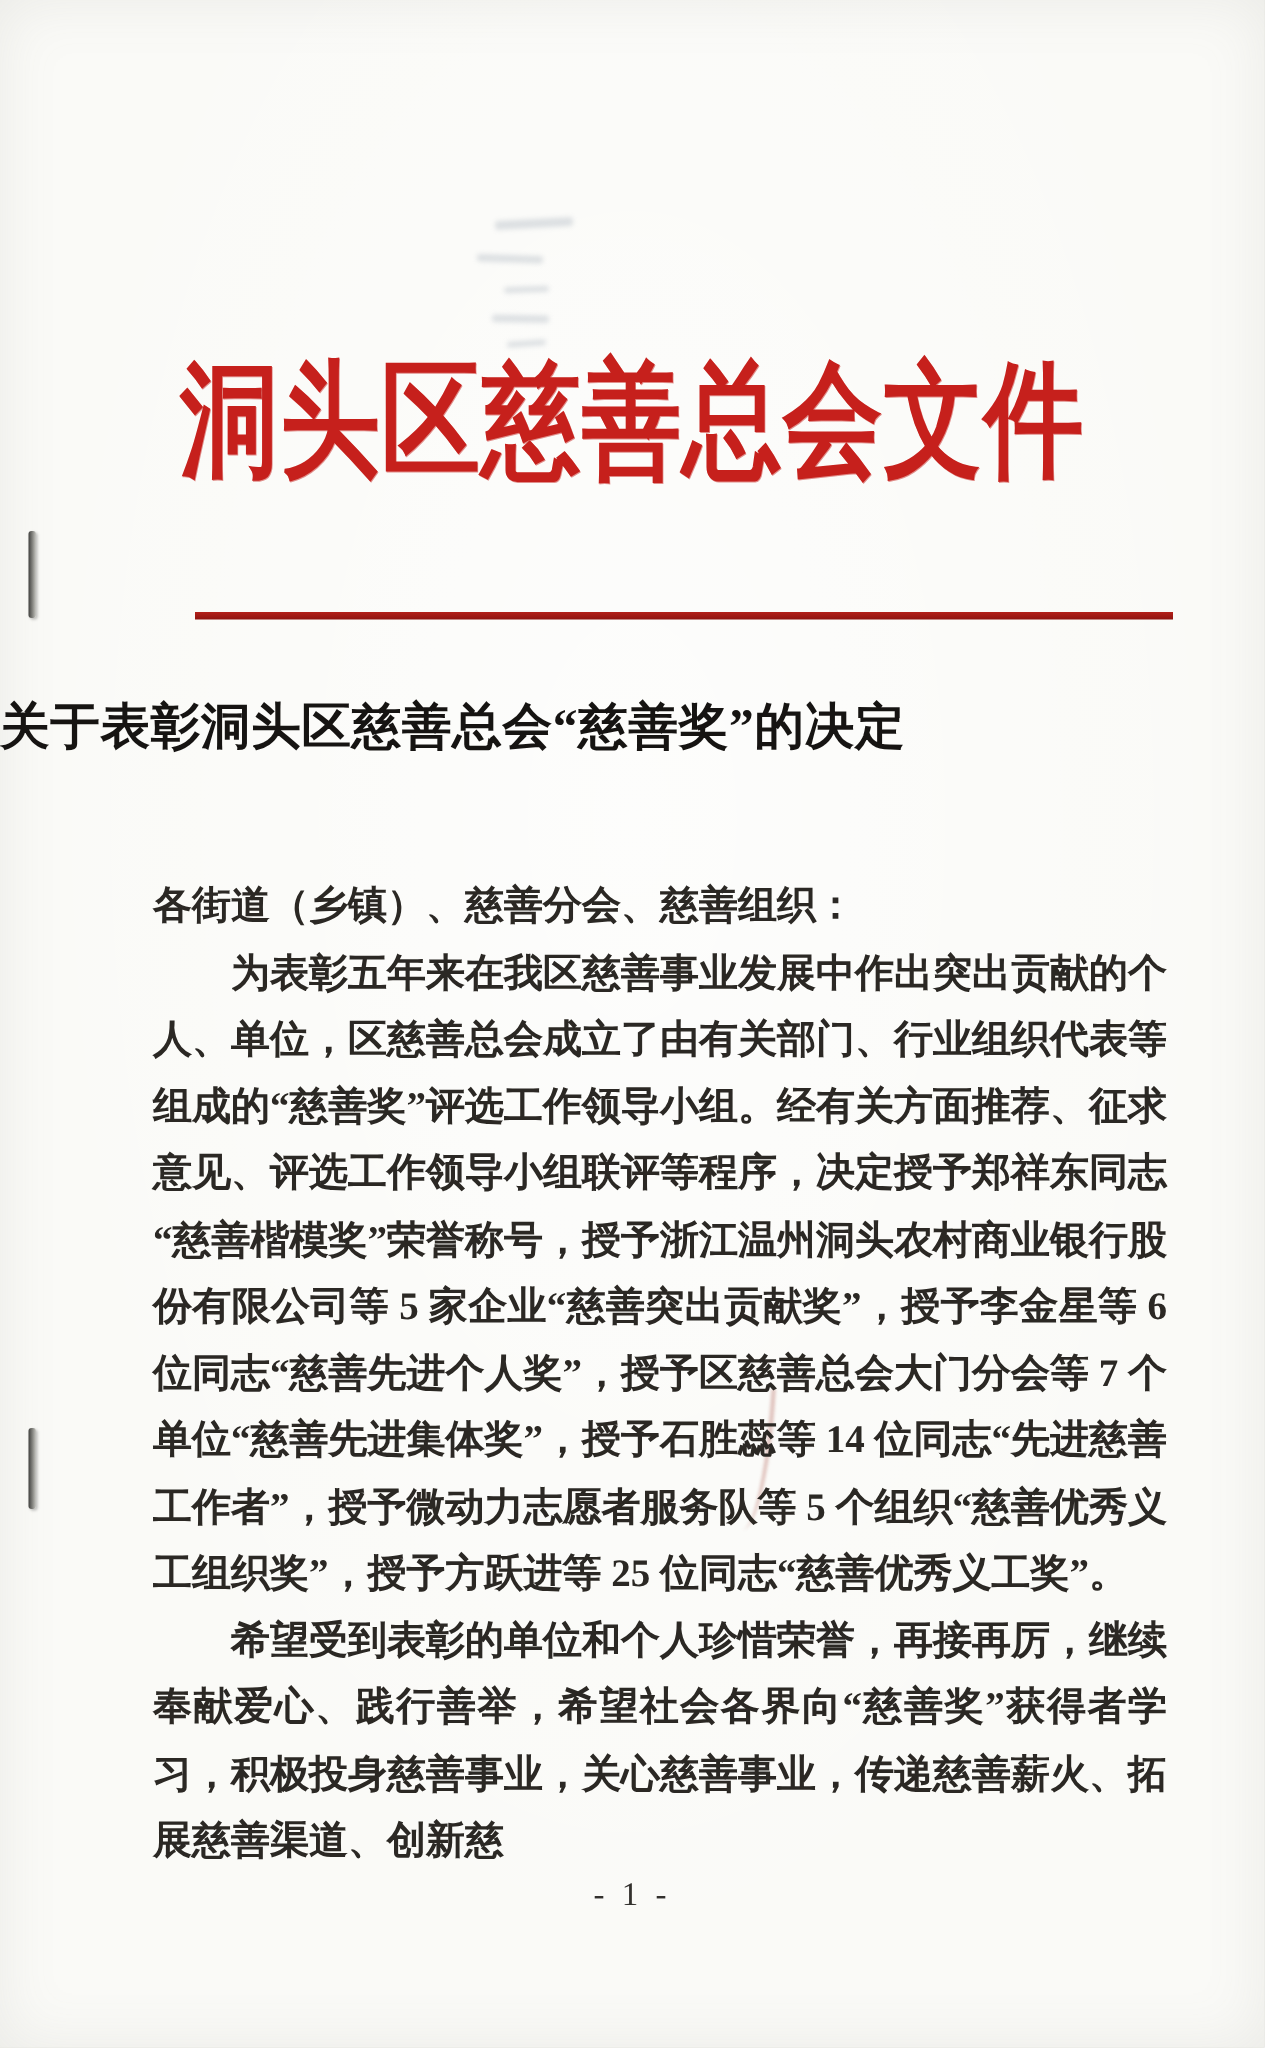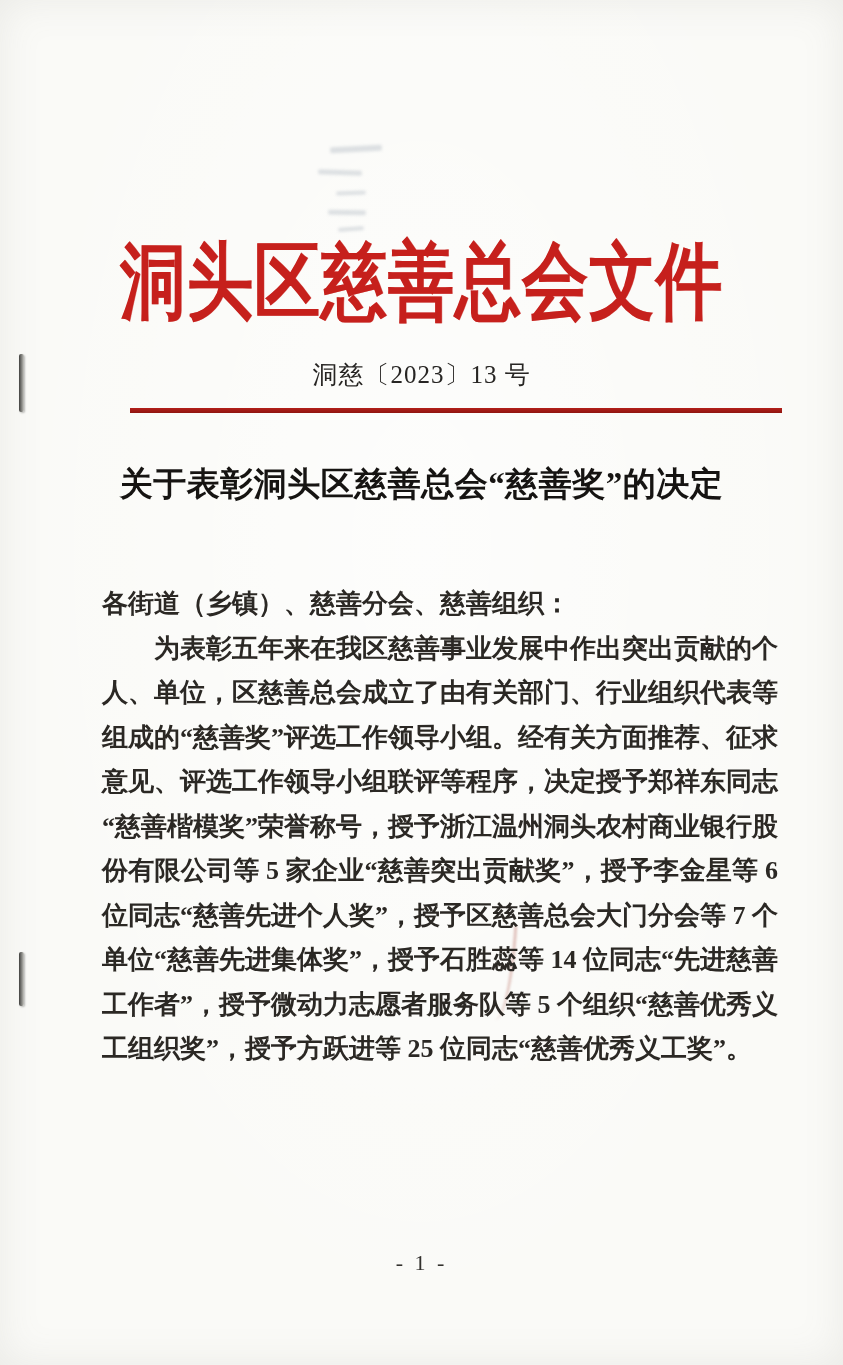--- a/index.html
+++ b/index.html
@@ -88,21 +88,20 @@
   .red-rule {
     position: absolute;
     top: 408px; left: 130px;
     width: 652px; height: 5px;
     background: linear-gradient(to bottom, #b3201a, #8f1410);
   }
 
   .doc-title {
     position: absolute;
     top: 462px; left: 0; right: 0;
-    text-align: center;
     font-size: 33px;
     font-weight: 700;
     color: #161412;
     letter-spacing: 0.5px;
     white-space: nowrap;
   }
 
   .body-block {
     position: absolute;
     top: 582px; left: 102px;
@@ -138,26 +137,26 @@
   <div class="smudge smudge-4"></div>
   <div class="smudge smudge-5"></div>
 
   <div class="pen-bleed"></div>
 
   <div class="staple staple-top"></div>
   <div class="staple staple-bottom"></div>
 
   <div class="org-title">洞头区慈善总会文件</div>
 
-  <div class="doc-number">洞慈〔2023〕13 号</div>
 
   <div class="red-rule"></div>
 
   <h1 class="doc-title">关于表彰洞头区慈善总会“慈善奖”的决定</h1>
 
   <div class="body-block">
     <p class="salutation">各街道（乡镇）、慈善分会、慈善组织：</p>
     <p class="indent">为表彰五年来在我区慈善事业发展中作出突出贡献的个人、单位，区慈善总会成立了由有关部门、行业组织代表等组成的“慈善奖”评选工作领导小组。经有关方面推荐、征求意见、评选工作领导小组联评等程序，决定授予郑祥东同志“慈善楷模奖”荣誉称号，授予浙江温州洞头农村商业银行股份有限公司等 5 家企业“慈善突出贡献奖”，授予李金星等 6 位同志“慈善先进个人奖”，授予区慈善总会大门分会等 7 个单位“慈善先进集体奖”，授予石胜蕊等 14 位同志“先进慈善工作者”，授予微动力志愿者服务队等 5 个组织“慈善优秀义工组织奖”，授予方跃进等 25 位同志“慈善优秀义工奖”。</p>
+    <p class="indent">希望受到表彰的单位和个人珍惜荣誉，再接再厉，继续奉献爱心、践行善举，希望社会各界向“慈善奖”获得者学习，积极投身慈善事业，关心慈善事业，传递慈善薪火、拓展慈善渠道、创新慈</p>
   </div>
 
   <div class="page-number">- 1 -</div>
 
 </div>
 
 </body></html>

